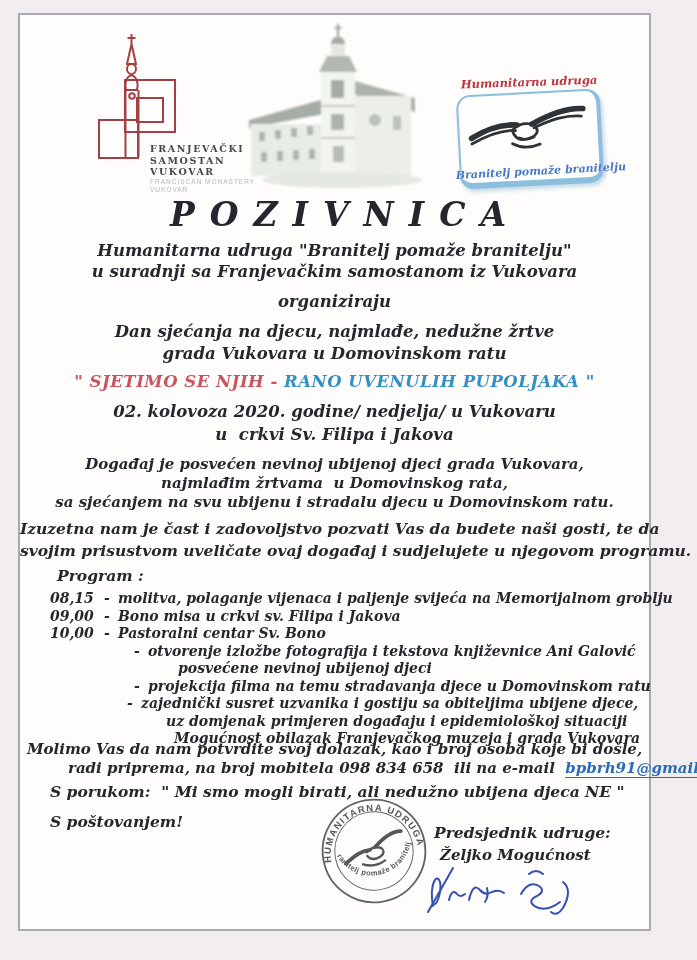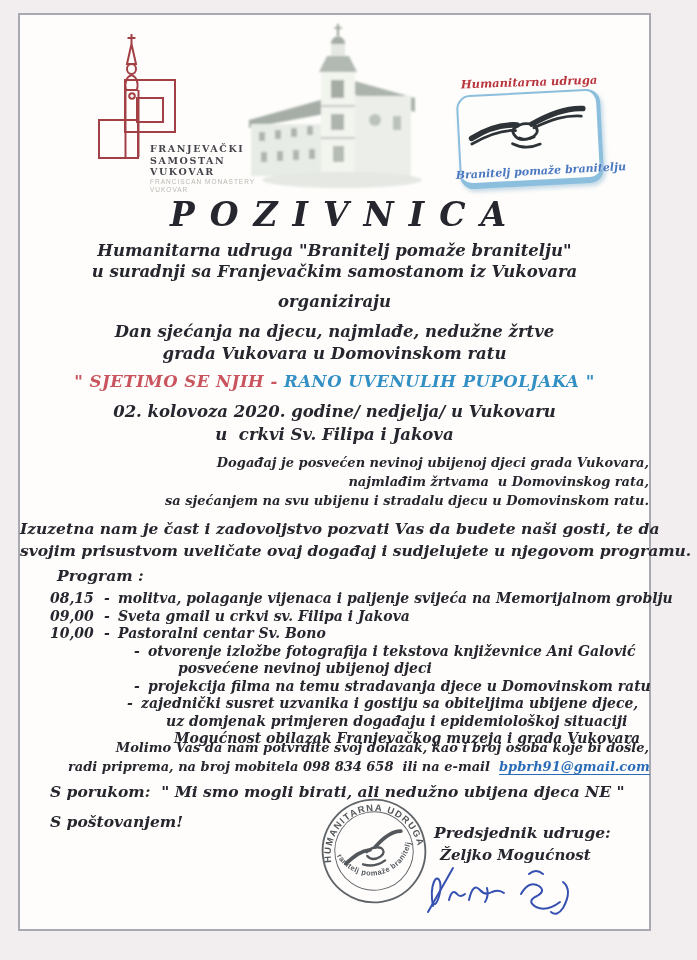--- a/index.html
+++ b/index.html
@@ -16,21 +16,21 @@
   .cline{
     position:absolute;left:0;right:0;text-align:center;
     font-weight:bold;font-style:italic;color:#26262e;white-space:pre;
   }
   .lline{
     position:absolute;font-weight:bold;font-style:italic;color:#26262e;white-space:pre;
   }
   .title{font-size:33px;letter-spacing:15px;}
   .fs17{font-size:16.5px;}
   .fs16{font-size:15.5px;}
-  .fs15{font-size:13px;text-align:right;}
+  .fs15{font-size:15px;}
   .slogan{font-size:16.5px;letter-spacing:.5px;}
   .slogan .red{color:#c9545e;}
   .slogan .blue{color:#3390c4;}
   
   .logo-text{line-height:11.5px;font-style:normal;}
   .logo-text .big{
     font-size:9.5px;font-weight:bold;letter-spacing:1.6px;color:#45454c;
     font-family:"DejaVu Serif", serif;
   }
   .logo-text .small{
@@ -185,21 +185,21 @@
   <div class="lline fs16" style="left:37px;top:551px;">Program :</div>
   <div class="prog">
     <div class="prow">
       <span class="ptime">08,15</span>
       <span class="pdash">-</span>
       <span>molitva, polaganje vijenaca i paljenje svijeća na Memorijalnom groblju</span>
     </div>
     <div class="prow">
       <span class="ptime">09,00</span>
       <span class="pdash">-</span>
-      <span>Sveta gmail u crkvi sv. Filipa i Jakova</span>
+      <span>Bono misa u crkvi sv. Filipa i Jakova</span>
     </div>
     <div class="prow">
       <span class="ptime">10,00</span>
       <span class="pdash">-</span>
       <span>Pastoralni centar Sv. Bono</span>
     </div>
     <div class="prow ind1">
       <span class="ptime"></span>
       <span class="pdash">-</span>
       <span>otvorenje izložbe fotografija i tekstova književnice Ani Galović</span>

